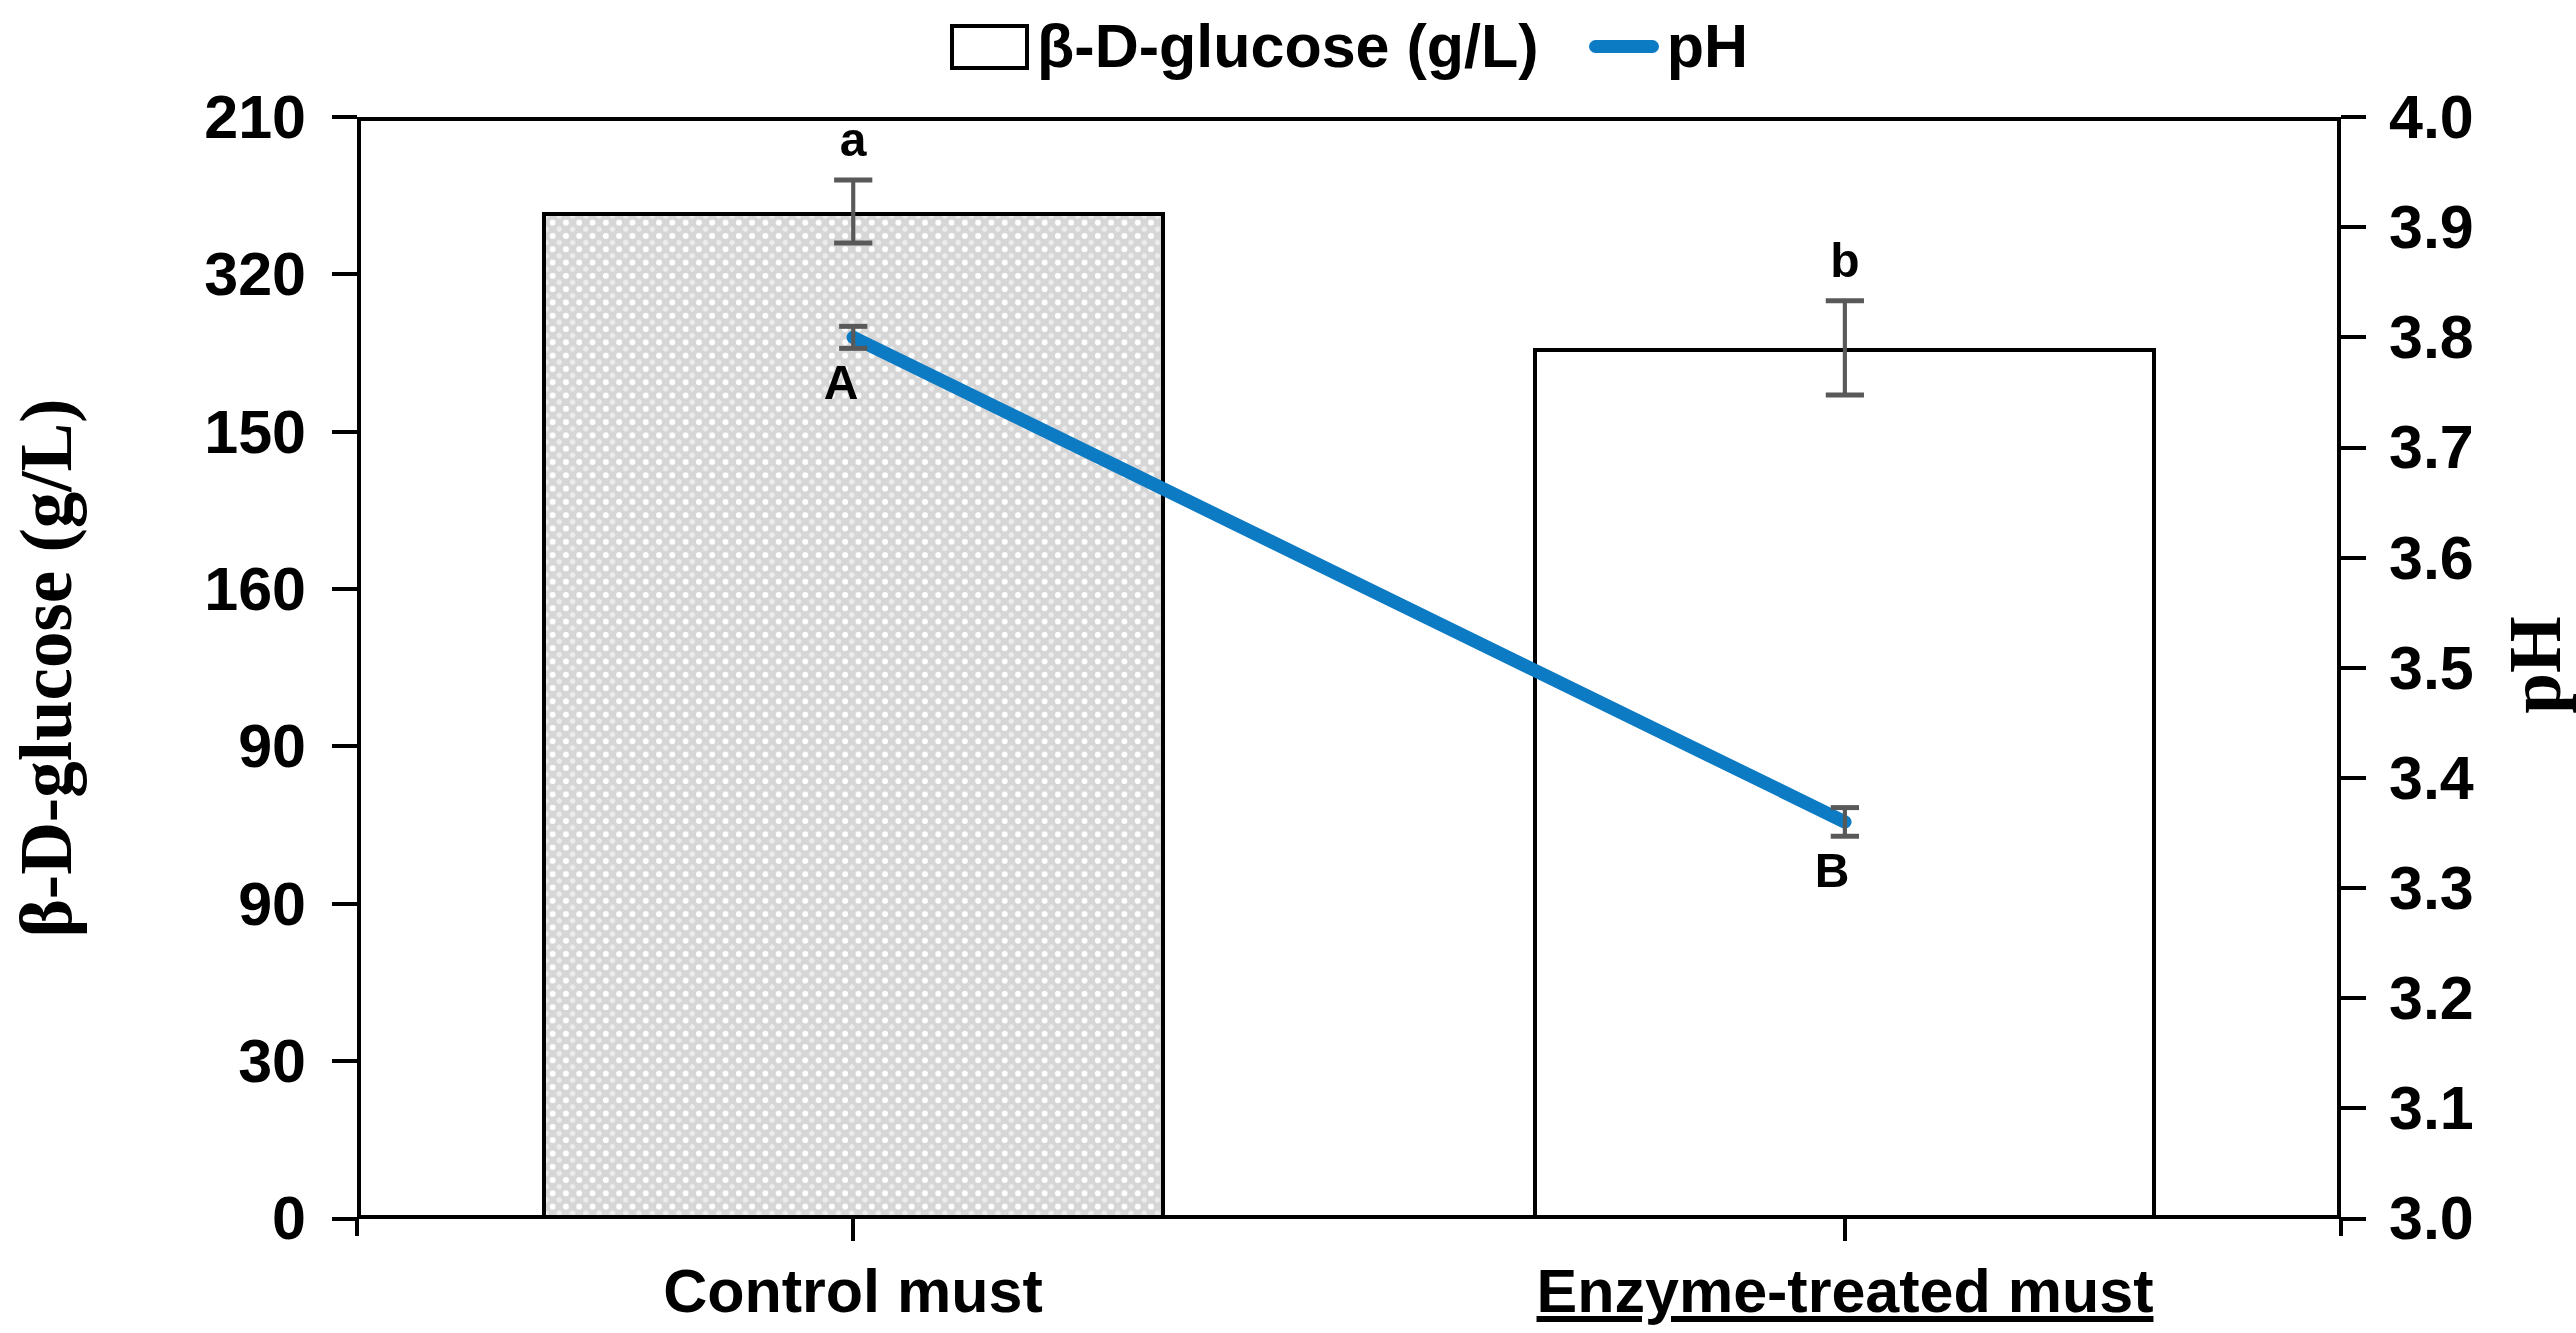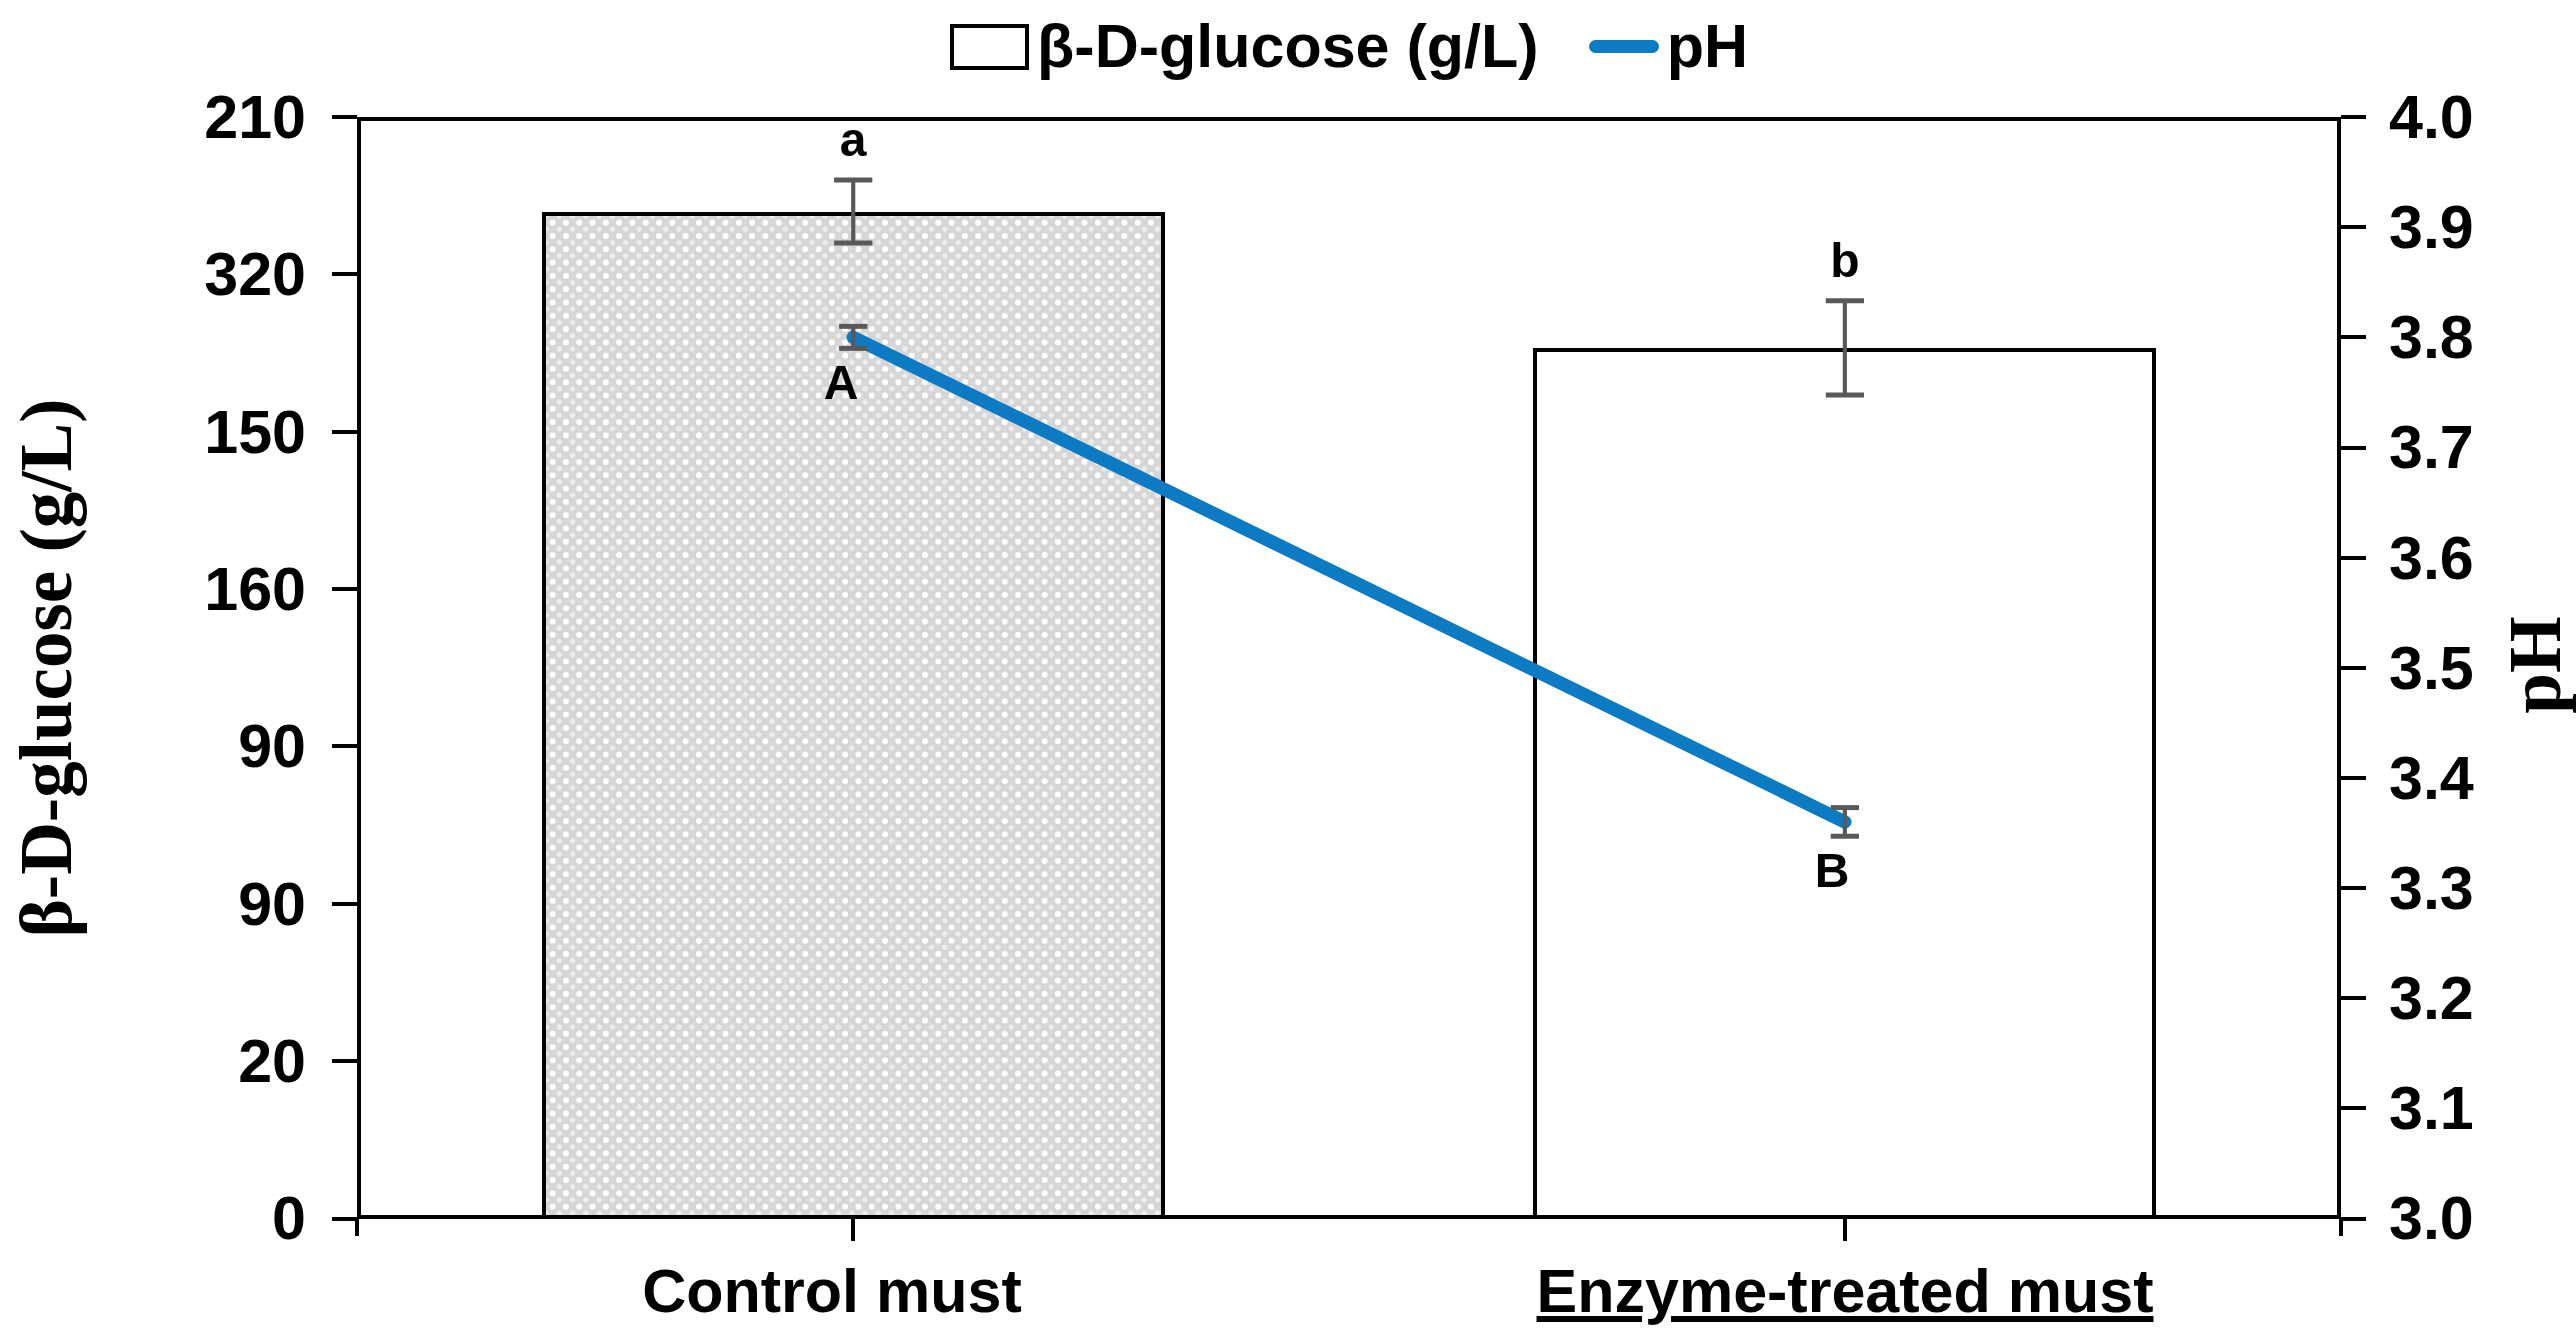--- a/index.html
+++ b/index.html
@@ -55,21 +55,21 @@
   </div>
 
   <div class="axis-title" id="left-axis-title">β-D-glucose (g/L)</div>
   <div class="axis-title" id="right-axis-title">pH</div>
 
   <div id="plot-frame"></div>
   <div id="gen-layer">
       <div class="tick-mark" style="left: 332px; top: 1217px; width: 25px; height: 4.2px;"></div>
       <div class="tick-label left" style="left: 123px; top: 1185px;">0</div>
       <div class="tick-mark" style="left: 332px; top: 1059px; width: 25px; height: 4.2px;"></div>
-      <div class="tick-label left" style="left: 123px; top: 1028px;">20</div>
+      <div class="tick-label left" style="left: 123px; top: 1028px;">30</div>
       <div class="tick-mark" style="left: 332px; top: 902px; width: 25px; height: 4.2px;"></div>
       <div class="tick-label left" style="left: 123px; top: 871px;">90</div>
       <div class="tick-mark" style="left: 332px; top: 744px; width: 25px; height: 4.2px;"></div>
       <div class="tick-label left" style="left: 123px; top: 713px;">90</div>
       <div class="tick-mark" style="left: 332px; top: 587px; width: 25px; height: 4.2px;"></div>
       <div class="tick-label left" style="left: 123px; top: 556px;">160</div>
       <div class="tick-mark" style="left: 332px; top: 430px; width: 25px; height: 4.2px;"></div>
       <div class="tick-label left" style="left: 123px; top: 399px; text-align: right;">150</div>
       <div class="tick-mark" style="left: 332px; top: 272px; width: 25px; height: 4.2px;"></div>
       <div class="tick-label left" style="left: 123px; top: 241px;">320</div>
@@ -91,21 +91,21 @@
       <div class="tick-label right" style="left: 2389px; top: 525px;">3.6</div>
       <div class="tick-mark" style="left: 2341px; top: 446px; width: 25px; height: 4.2px;"></div>
       <div class="tick-label right" style="left: 2389px; top: 414px;">3.7</div>
       <div class="tick-mark" style="left: 2341px; top: 335px; width: 25px; height: 4.2px;"></div>
       <div class="tick-label right" style="left: 2389px; top: 304px;">3.8</div>
       <div class="tick-mark" style="left: 2341px; top: 225px; width: 25px; height: 4.2px;"></div>
       <div class="tick-label right" style="left: 2389px; top: 194px;">3.9</div>
       <div class="tick-mark" style="left: 2341px; top: 115px; width: 25px; height: 4.2px;"></div>
       <div class="tick-label right" style="left: 2389px; top: 84px;">4.0</div>
       <div class="tick-mark" style="left: 851px; top: 1219px; width: 4.2px; height: 21.6px;"></div>
-      <div class="category-label" style="left: 375px;">Control must</div>
+      <div class="category-label" style="left: 396px;">Control must</div>
       <div class="tick-mark" style="left: 1843px; top: 1219px; width: 4.2px; height: 21.6px;"></div>
       <div class="category-label" style="left: 1388px; text-decoration: underline;">Enzyme-treated must</div>
       <div class="tick-mark" style="left: 355px; top: 1219px; width: 4.2px; height: 16.6px;"></div>
       <div class="tick-mark" style="left: 2339px; top: 1219px; width: 4.2px; height: 16.6px;"></div>
       <div class="bar bar-pattern" style="left: 542px; top: 212px; width: 623px; height: 1007px;"></div>
       <div class="sig-letter" style="left: 770px; top: 115px;">a</div>
       <div class="bar bar-plain" style="left: 1533px; top: 348px; width: 623px; height: 871px;"></div>
       <div class="sig-letter" style="left: 1762px; top: 236px;">b</div>
       <div class="sig-letter" style="left: 758px; top: 358px;">A</div>
       <div class="sig-letter" style="left: 1749px; top: 846px;">B</div>

